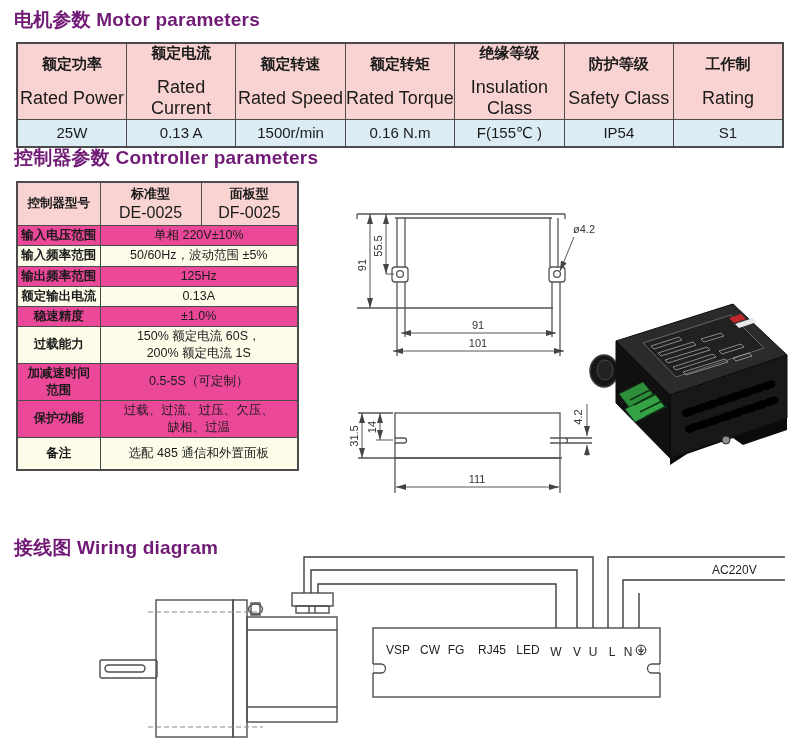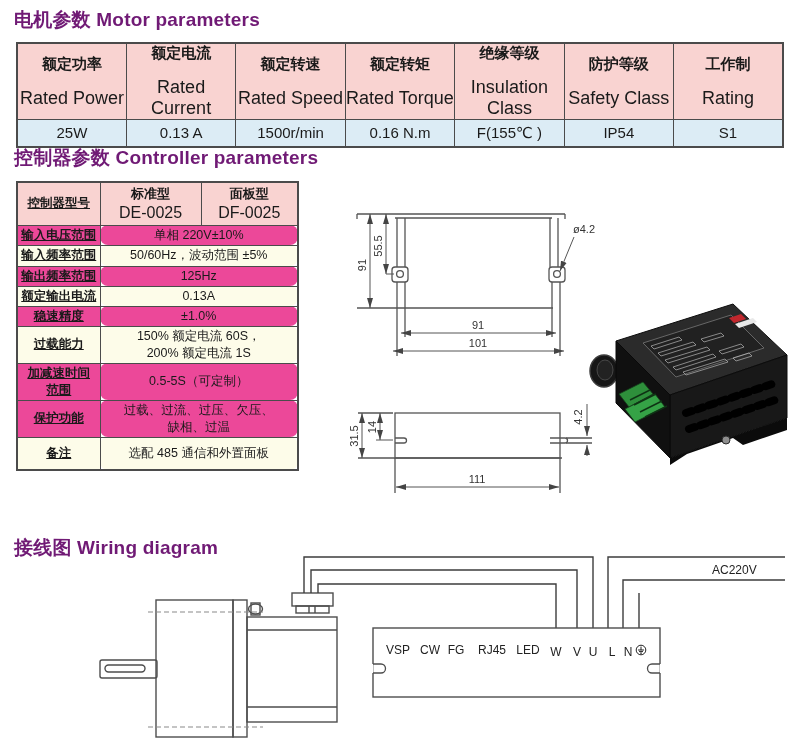--- a/index.html
+++ b/index.html
@@ -15,22 +15,22 @@
   .mtable { position:absolute; left:16px; top:42px; width:768px; table-layout:fixed; border:2px solid #4b4b4b;padding-left:10px; }
   .mtable th, .mtable td { border:1px solid #4b4b4b; text-align:center; vertical-align:middle; }
   .mtable th { background:#f9d3d1; height:42px; font-weight:bold; }
   .mtable th .zh { font-size:15px; }
   .mtable th .en { font-size:18px; font-weight:normal; margin-top:14px; }
   .mtable td { background:#dcecf5; height:27px; font-size:15px; }
 
   
   .ctable { position:absolute; left:16px; top:181px; width:281px; table-layout:fixed; border:2px solid #4b4b4b; }
   .ctable td { border:1px solid #4b4b4b; text-align:center; vertical-align:middle; font-size:12.5px; padding:1px 2px; }
-  .ctable .lbl { font-weight:bold; white-space:pre-line;text-decoration:underline; }
-  .ctable .val { white-space:pre-line;border-radius:8px; }
+  .ctable .lbl { font-weight:bold; white-space:pre-line; }
+  .ctable .val { white-space:pre-line; }
   .ctable .hdr { background:#f9d3d1; }
   .ctable .hdr .zh { font-size:13px; font-weight:bold; }
   .ctable .hdr .model { font-size:16px; margin-top:1px; }
   .ctable tr:nth-child(1) td { height:43px; }
   .ctable tr:nth-child(2) td { height:20px; }
   .ctable tr:nth-child(3) td { height:21px; }
   .ctable tr:nth-child(4) td { height:19px; }
   .ctable tr:nth-child(5) td { height:19px; }
   .ctable tr:nth-child(6) td { height:20px; }
   .ctable tr:nth-child(7) td { height:34px; }

